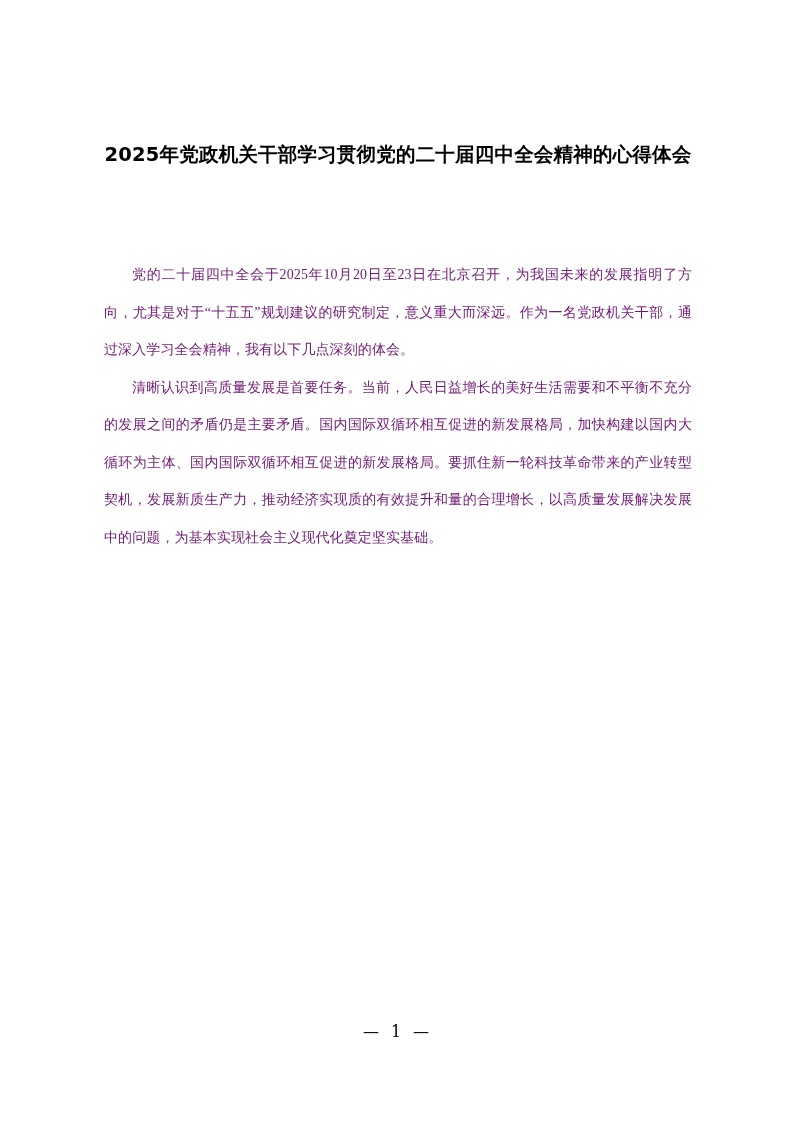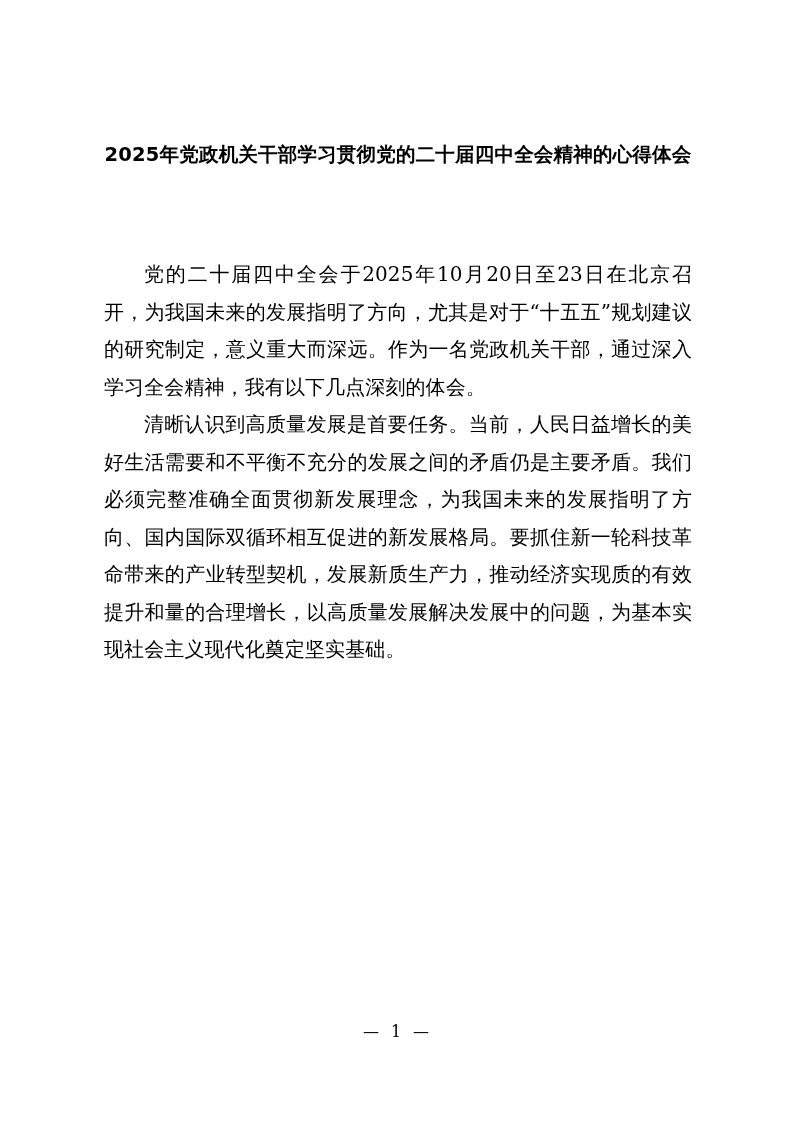--- a/index.html
+++ b/index.html
@@ -39,27 +39,28 @@
     letter-spacing: 0.2px;
     color: #000;
     margin: 0;
     white-space: nowrap;
   }
   .body-block {
     margin-top: 86px;
   }
   p.para {
     margin: 0;
-    font-size: 20px;
+    font-size: 14px;
     line-height: 37.5px;
     text-align: justify;
     text-justify: inter-ideograph;
     text-indent: 2em;
     letter-spacing: 0.1px;
-    color: #000000;
+    color: #701a75;
+    font-family: Liberation Serif, serif;
   }
   .page-number {
     position: absolute;
     left: 0;
     top: 1022px;
     width: 794px;
     text-align: center;
     font-size: 16px;
     font-family: "DejaVu Serif", "Liberation Serif", serif;
     color: #000;
@@ -71,19 +72,19 @@
   }
 </style>
 </head>
 <body>
 
 <div class="page">
   <div class="content">
     <h1 class="doc-title">2025年党政机关干部学习贯彻党的二十届四中全会精神的心得体会</h1>
     <div class="body-block">
       <p class="para">党的二十届四中全会于2025年10月20日至23日在北京召开，为我国未来的发展指明了方向，尤其是对于“十五五”规划建议的研究制定，意义重大而深远。作为一名党政机关干部，通过深入学习全会精神，我有以下几点深刻的体会。</p>
-      <p class="para">清晰认识到高质量发展是首要任务。当前，人民日益增长的美好生活需要和不平衡不充分的发展之间的矛盾仍是主要矛盾。我们必须完整准确全面贯彻新发展理念，为我国未来的发展指明了方向、国内国际双循环相互促进的新发展格局。要抓住新一轮科技革命带来的产业转型契机，发展新质生产力，推动经济实现质的有效提升和量的合理增长，以高质量发展解决发展中的问题，为基本实现社会主义现代化奠定坚实基础。</p>
+      <p class="para">清晰认识到高质量发展是首要任务。当前，人民日益增长的美好生活需要和不平衡不充分的发展之间的矛盾仍是主要矛盾。国内国际双循环相互促进的新发展格局，加快构建以国内大循环为主体、国内国际双循环相互促进的新发展格局。要抓住新一轮科技革命带来的产业转型契机，发展新质生产力，推动经济实现质的有效提升和量的合理增长，以高质量发展解决发展中的问题，为基本实现社会主义现代化奠定坚实基础。</p>
     </div>
   </div>
   <div class="page-number">
     <span class="dash">—</span><span>1</span><span class="dash">—</span>
   </div>
 </div>
 
 </body></html>

